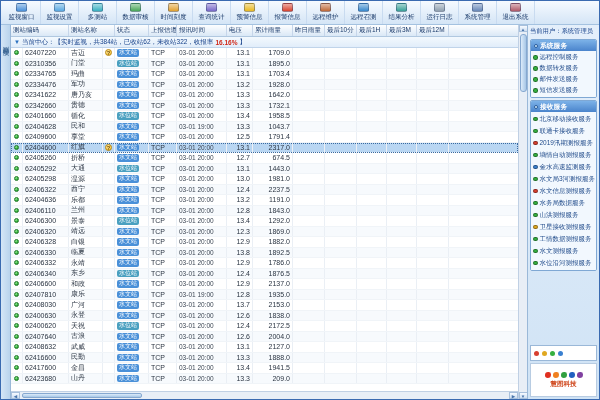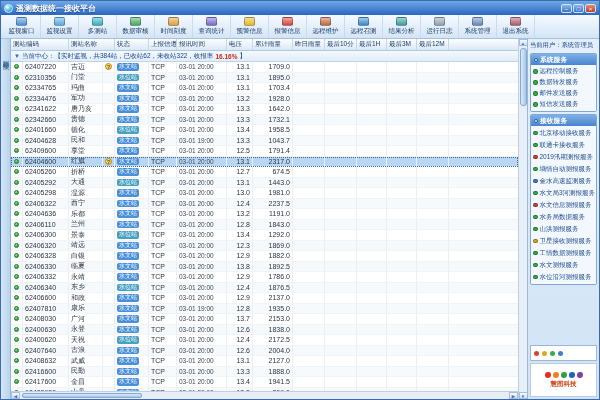--- a/index.html
+++ b/index.html
@@ -81,29 +81,20 @@
   .logo-box { height:34px; flex:0 0 34px; margin-top:2px; border:1px solid #b8cce2; background:#fff; display:flex; flex-direction:column; align-items:center; justify-content:center; gap:2px; }
   .logo-dots { display:flex; gap:2px; }
   .ldot { width:6px; height:6px; border-radius:50% 40% 55% 45%; }
   .logo-text { font-size:6.5px; font-weight:bold; color:#d04a20; white-space:nowrap; }
 </style>
 </head>
 <body>
 
 <div class="window">
 
-  <div class="titlebar">
-    <span class="app-logo"></span>
-    <span class="app-title">遥测数据统一接收平台</span>
-    <span class="win-btns">
-      <span class="win-btn">−</span>
-      <span class="win-btn">□</span>
-      <span class="win-btn close">×</span>
-    </span>
-  </div>
 
   <div class="toolbar">
 
   <button class="tbtn">
         <span class="ticon" style="background-color: rgb(74, 144, 217);"></span>
         <span class="tlabel">监视窗口</span>
       </button>
       <button class="tbtn">
         <span class="ticon" style="background-color: rgb(88, 168, 224);"></span>
         <span class="tlabel">监视设置</span>

